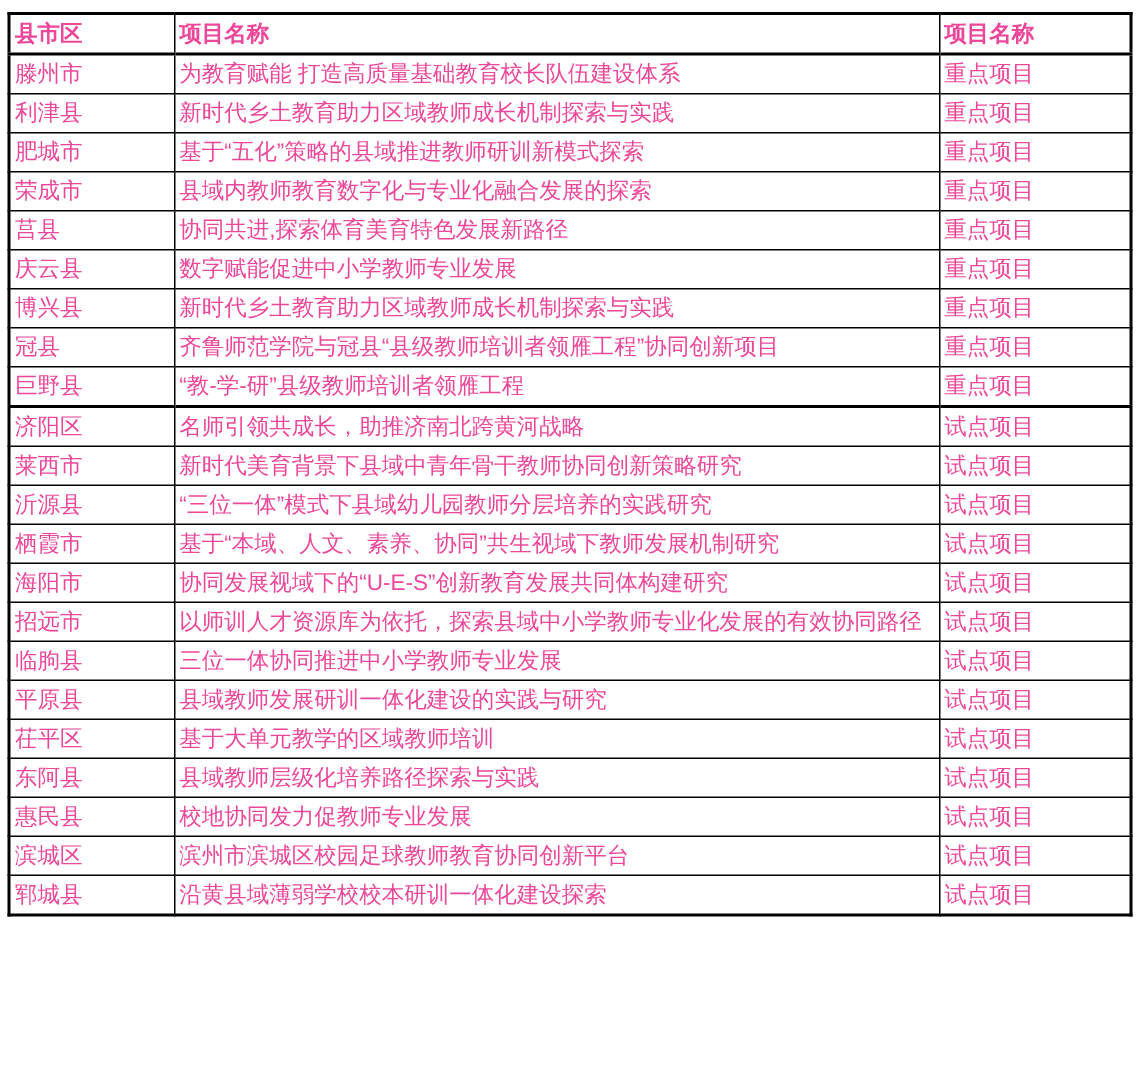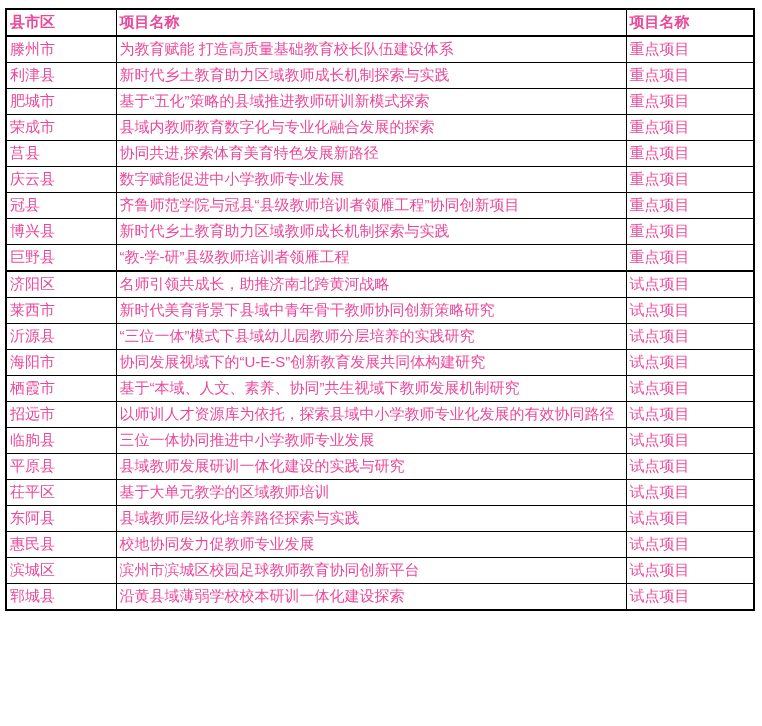--- a/index.html
+++ b/index.html
@@ -91,27 +91,27 @@
     <td>莒县</td>
     <td>协同共进,探索体育美育特色发展新路径</td>
     <td>重点项目</td>
   </tr>
         <tr>
     <td>庆云县</td>
     <td>数字赋能促进中小学教师专业发展</td>
     <td>重点项目</td>
   </tr>
         <tr>
-    <td>冠县</td>
-    <td>齐鲁师范学院与冠县“县级教师培训者领雁工程”协同创新项目</td>
+    <td>博兴县</td>
+    <td>新时代乡土教育助力区域教师成长机制探索与实践</td>
     <td>重点项目</td>
   </tr>
         <tr>
-    <td>博兴县</td>
-    <td>新时代乡土教育助力区域教师成长机制探索与实践</td>
+    <td>冠县</td>
+    <td>齐鲁师范学院与冠县“县级教师培训者领雁工程”协同创新项目</td>
     <td>重点项目</td>
   </tr>
         <tr>
     <td>巨野县</td>
     <td>“教-学-研”县级教师培训者领雁工程</td>
     <td>重点项目</td>
   </tr>
         <tr class="section-start">
     <td>济阳区</td>
     <td>名师引领共成长，助推济南北跨黄河战略</td>
@@ -121,27 +121,27 @@
     <td>莱西市</td>
     <td>新时代美育背景下县域中青年骨干教师协同创新策略研究</td>
     <td>试点项目</td>
   </tr>
         <tr>
     <td>沂源县</td>
     <td>“三位一体”模式下县域幼儿园教师分层培养的实践研究</td>
     <td>试点项目</td>
   </tr>
         <tr>
-    <td>海阳市</td>
-    <td>协同发展视域下的“U-E-S”创新教育发展共同体构建研究</td>
+    <td>栖霞市</td>
+    <td>基于“本域、人文、素养、协同”共生视域下教师发展机制研究</td>
     <td>试点项目</td>
   </tr>
         <tr>
-    <td>栖霞市</td>
-    <td>基于“本域、人文、素养、协同”共生视域下教师发展机制研究</td>
+    <td>海阳市</td>
+    <td>协同发展视域下的“U-E-S”创新教育发展共同体构建研究</td>
     <td>试点项目</td>
   </tr>
         <tr>
     <td>招远市</td>
     <td>以师训人才资源库为依托，探索县域中小学教师专业化发展的有效协同路径</td>
     <td>试点项目</td>
   </tr>
         <tr>
     <td>临朐县</td>
     <td>三位一体协同推进中小学教师专业发展</td>

